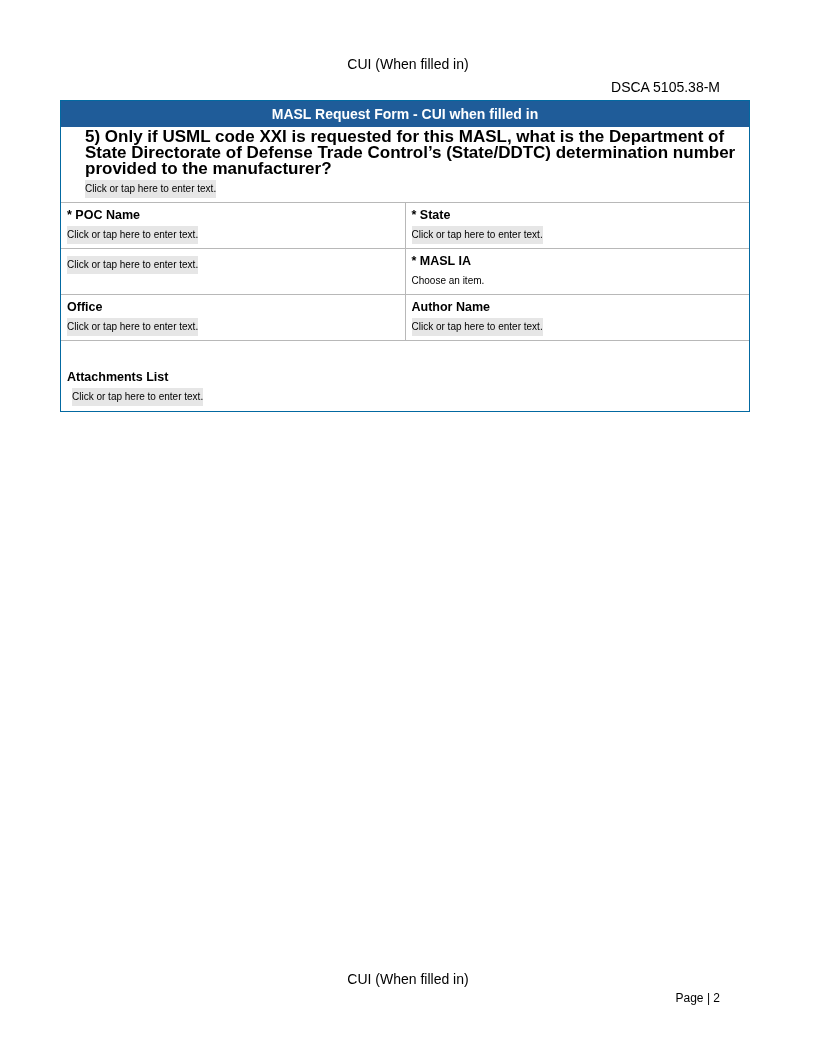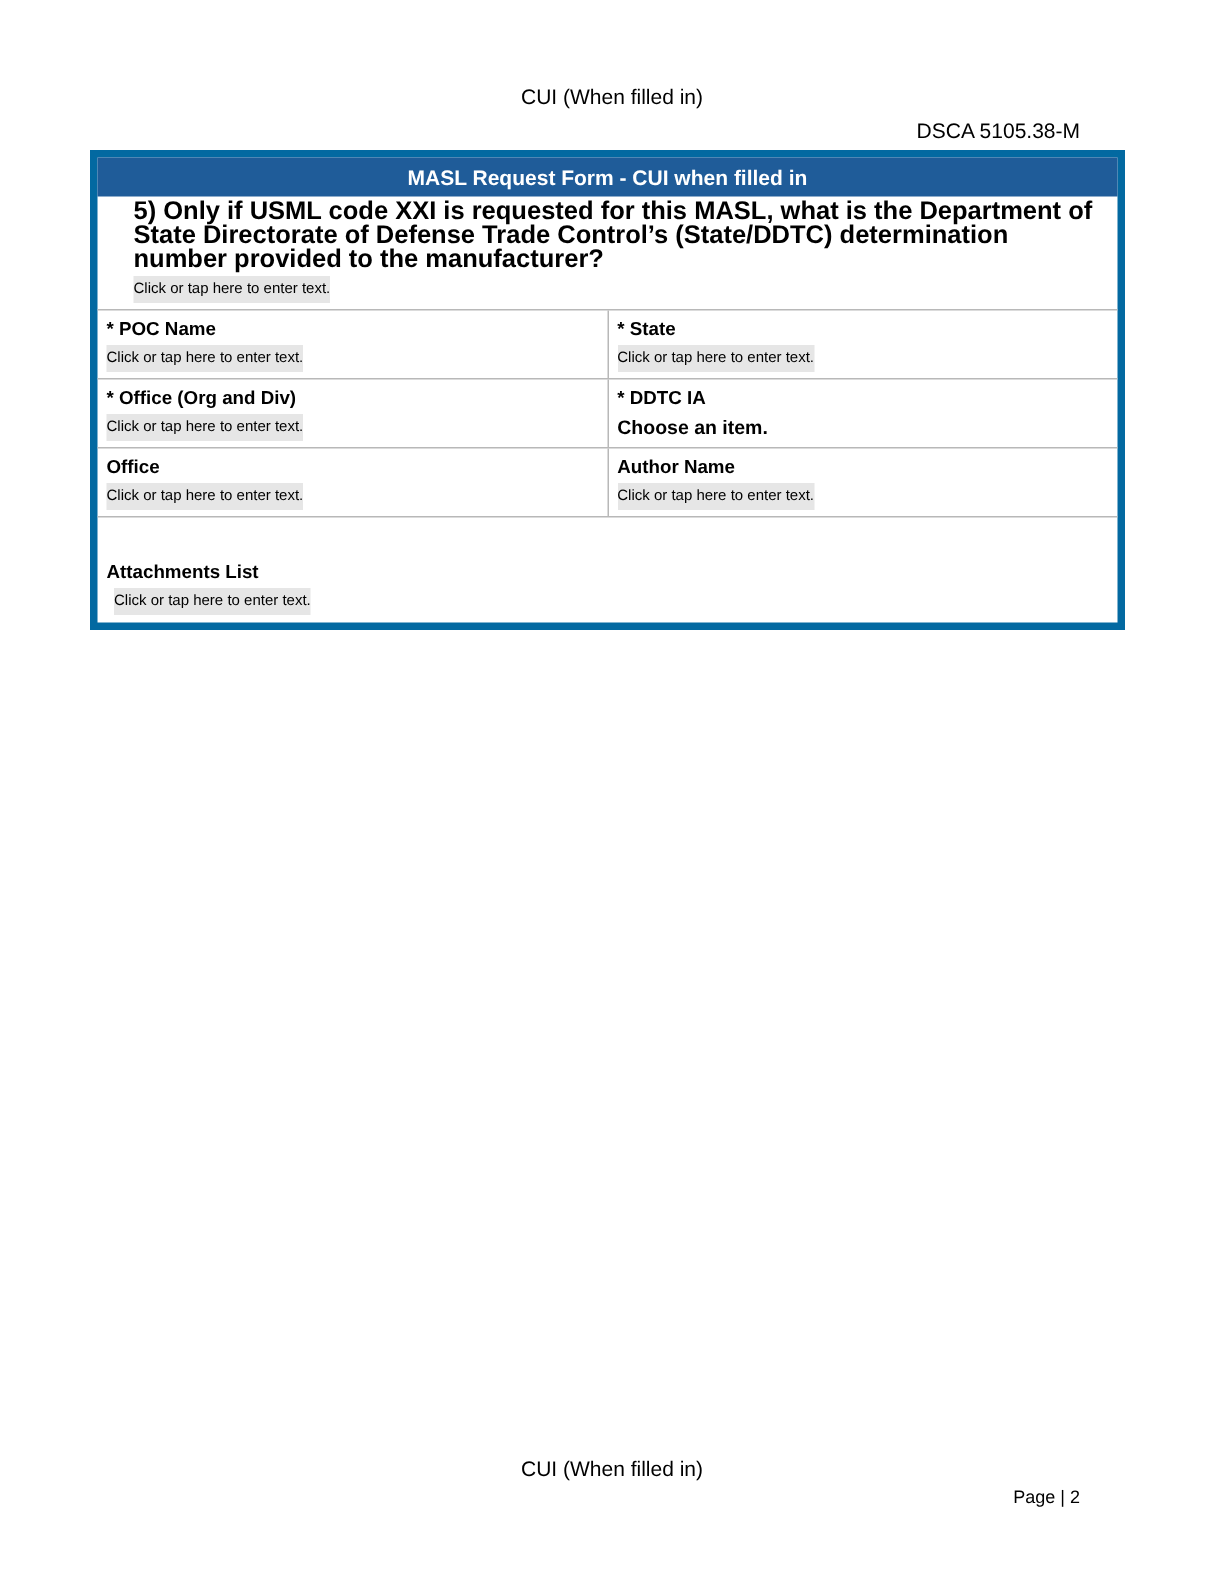--- a/index.html
+++ b/index.html
@@ -1,24 +1,24 @@
 <!DOCTYPE html>
 <html><head>
 <meta charset="utf-8">
 <style>
   html, body { margin:0; padding:0; background:#ffffff; }
   body { width:816px; height:1056px; position:relative; font-family:"Liberation Sans", sans-serif; color:#000; }
   .hdr-cui { position:absolute; top:56px; left:0; width:816px; text-align:center; font-size:14px; }
   .doc-id { position:absolute; top:79px; right:96px; font-size:14px; }
-  .form { position:absolute; top:100px; left:60px; width:690px; border:5px solid #0369a1; box-sizing:border-box; }
+  .form { position:absolute; top:100px; left:60px; width:690px; border:1px solid #0369a1; box-sizing:border-box; }
   .form-title { background:#1f5c99; color:#fff; font-weight:bold; text-align:center; font-size:14px; height:26px; line-height:26px; }
   .q5 { padding:2px 8px 4px 24px; border-bottom:1px solid #b8b8b8; }
   .q5 .qtext { font-weight:bold; font-size:17px; line-height:16px; }
   .ph { display:inline-block; background:#e6e6e6; font-size:10px; line-height:18px; margin-top:3px; }
-  .plain { display:inline-block; font-size:13px; line-height:18px; margin-top:3px;font-weight:bold; }
+  .plain { display:inline-block; font-size:10px; line-height:18px; margin-top:3px; }
   .row { display:flex; border-bottom:1px solid #b8b8b8; height:46px; box-sizing:border-box;justify-content:center; }
   .cell { flex:1; padding:4px 6px; box-sizing:border-box; }
   .cell + .cell { border-left:1px solid #b8b8b8; }
   .label { font-weight:bold; font-size:12.5px; line-height:16px; }
   .row.last { border-bottom:none;margin-top:24px; }
   .row.last .ph { margin-left:5px; }
   .ftr-cui { position:absolute; top:971px; left:0; width:816px; text-align:center; font-size:14px; }
   .page-num { position:absolute; top:991px; right:96px; font-size:12px; }
 </style>
 </head>
@@ -41,25 +41,24 @@
       <span class="ph">Click or tap here to enter text.</span>
     </div>
     <div class="cell">
       <div class="label">* State</div>
       <span class="ph">Click or tap here to enter text.</span>
     </div>
   </div>
 
   <div class="row">
     <div class="cell">
-      <div class="label">* Office (Org and Div)</div>
       <span class="ph">Click or tap here to enter text.</span>
     </div>
     <div class="cell">
-      <div class="label">* DDTC IA</div>
+      <div class="label">* MASL IA</div>
       <span class="plain">Choose an item.</span>
     </div>
   </div>
 
   <div class="row">
     <div class="cell">
       <div class="label">Office</div>
       <span class="ph">Click or tap here to enter text.</span>
     </div>
     <div class="cell">

